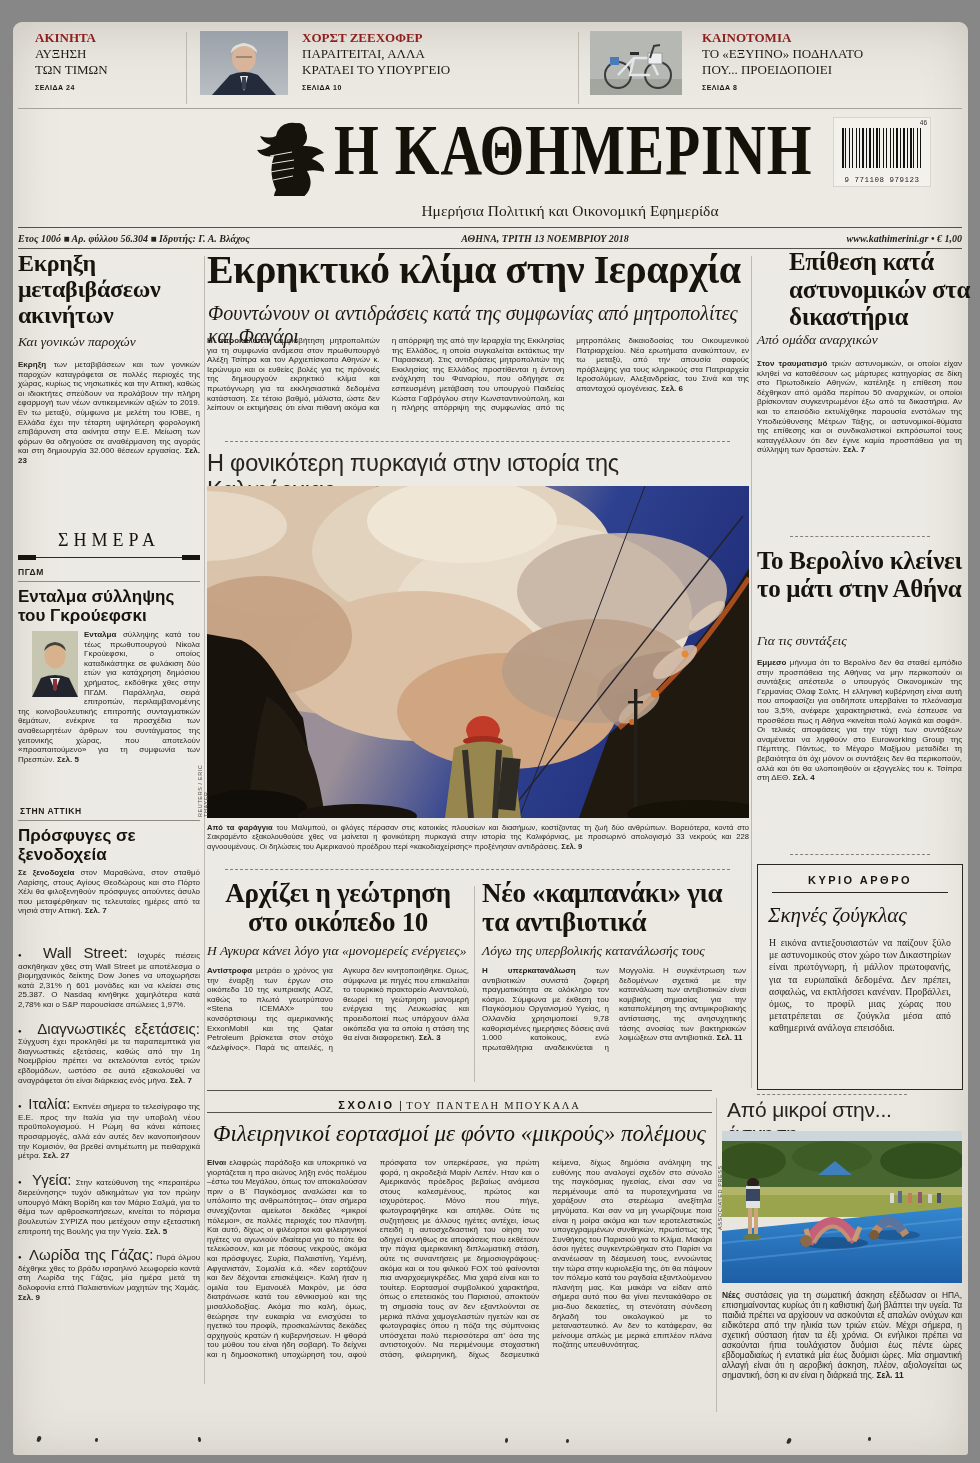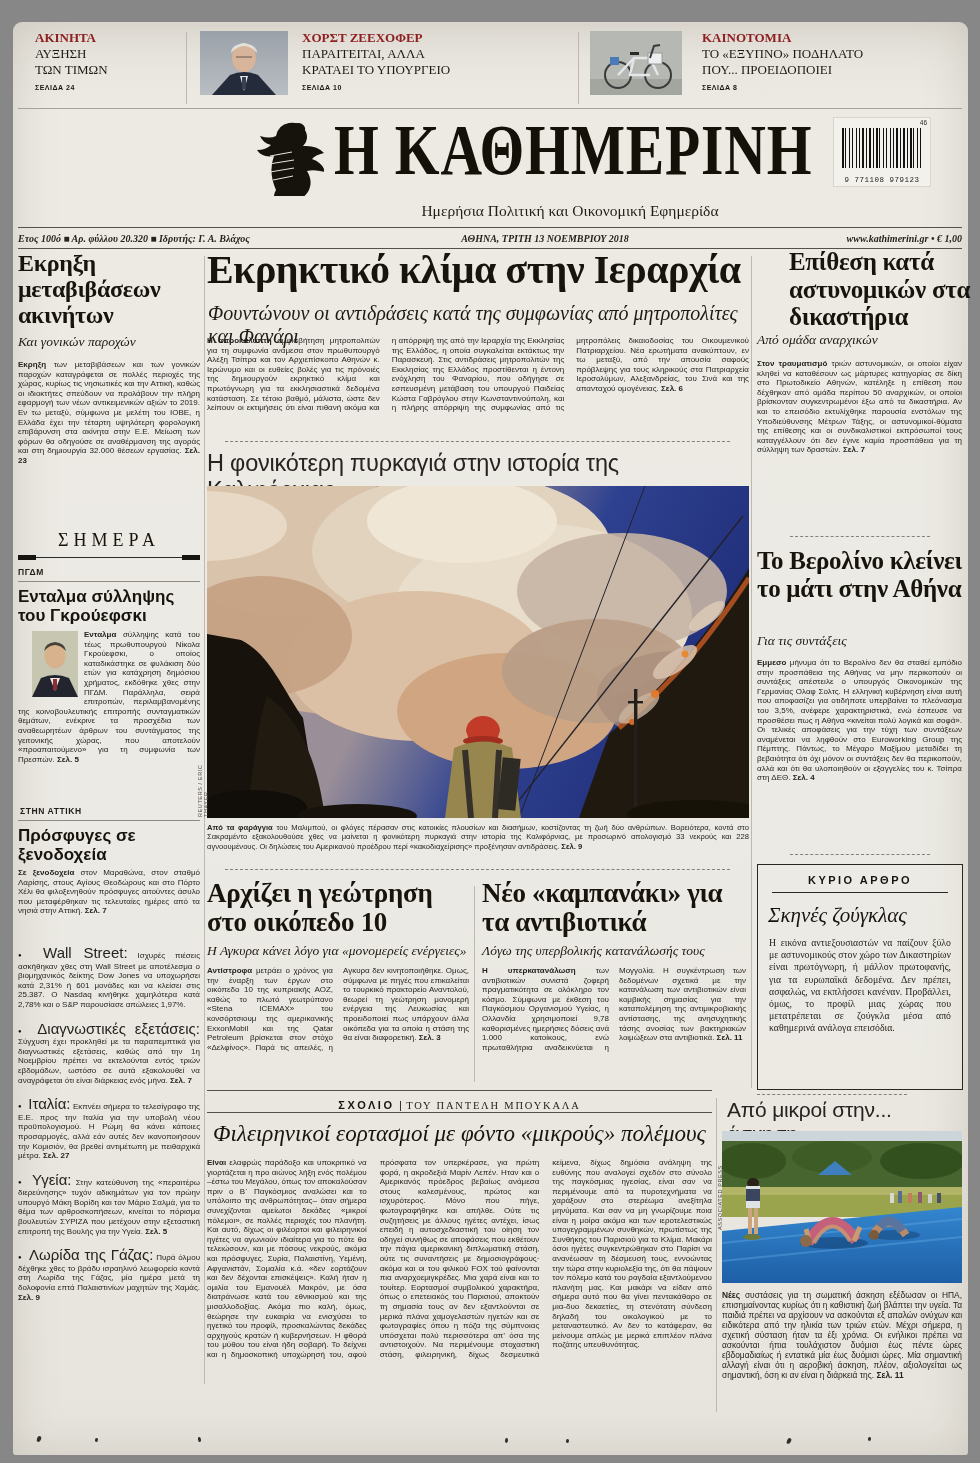--- a/index.html
+++ b/index.html
@@ -117,21 +117,21 @@
   </div>
   <div class="abs" style="left:833px;top:117px;width:96px;height:68px;background:#f3f1ec;border:1px solid #d8d5ce;">
     <div style="position:absolute;right:3px;top:1px;font-size:6.5px;color:#2a2a2a;">46</div>
     <div style="position:absolute;left:8px;top:10px;width:80px;height:40px;background:repeating-linear-gradient(90deg,#121212 0 1.6px,transparent 1.6px 3.4px,#121212 3.4px 4.4px,transparent 4.4px 6.8px);"></div>
     <div style="position:absolute;left:0;bottom:2px;width:100%;text-align:center;font-family:'Liberation Mono','DejaVu Sans Mono',monospace;font-size:7.5px;color:#1d1d1d;letter-spacing:.5px;">9 771108 979123</div>
   </div>
   <div class="abs serif" style="left:210px;top:202px;width:720px;text-align:center;font-size:15.5px;color:#211e17;">Ημερήσια Πολιτική και Οικονομική Εφημερίδα</div>
 
   <div class="abs drule" style="left:18px;top:227px;width:944px;"></div>
   <div class="abs" style="left:18px;top:231px;width:944px;height:14px;display:flex;align-items:center;">
-    <div class="serif" style="flex:0 0 330px;font-size:10px;font-style:italic;font-weight:700;color:#26231d;">Ετος 100ό ■ Αρ. φύλλου 20.320 ■ Ιδρυτής: Γ. Α. Βλάχος</div>
+    <div class="serif" style="flex:0 0 330px;font-size:10px;font-style:italic;font-weight:700;color:#26231d;">Ετος 100ό ■ Αρ. φύλλου 56.304 ■ Ιδρυτής: Γ. Α. Βλάχος</div>
     <div class="serif" style="flex:1;text-align:center;font-size:10px;font-style:italic;font-weight:700;color:#26231d;">ΑΘΗΝΑ, ΤΡΙΤΗ 13 ΝΟΕΜΒΡΙΟΥ 2018</div>
     <div class="serif" style="flex:0 0 220px;text-align:right;font-size:10px;font-style:italic;font-weight:700;color:#26231d;">www.kathimerini.gr  •  € 1,00</div>
   </div>
   <div class="abs drule" style="left:18px;top:248px;width:944px;"></div>
 
   <div class="abs vrule" style="left:204px;top:256px;height:1128px;"></div>
   <div class="abs vrule" style="left:751px;top:256px;height:832px;"></div>
   <div class="abs vrule" style="left:474px;top:886px;height:196px;"></div>
   <div class="abs vrule" style="left:716px;top:1098px;height:314px;"></div>
 
@@ -263,21 +263,21 @@
     </svg>
   </div>
   <div class="abs vcredit" style="left:197px;top:745px;height:72px;">REUTERS / ERIC THAYER</div>
   <div class="abs caption" style="left:207px;top:823px;width:542px;height:40px;">
     <span style="font-weight:700;">Από τα φαράγγια</span>
     <span>του Μαλιμπού, οι φλόγες πέρασαν στις κατοικίες πλουσίων και διασήμων, κοστίζοντας τη ζωή δύο ανθρώπων. Βορειότερα, κοντά στο Σακραμέντο εξακολουθούσε χθες να μαίνεται η φονικότερη πυρκαγιά στην ιστορία της Καλιφόρνιας, με προσωρινό απολογισμό 33 νεκρούς και 228 αγνοουμένους. Οι δηλώσεις του Αμερικανού προέδρου περί «κακοδιαχείρισης» προξένησαν αντιδράσεις.</span>
     <span style="font-weight:700;">Σελ. 9</span>
   </div>
   <div class="abs dashed" style="left:225px;top:869px;width:505px;"></div>
 
-  <div class="abs hserif" style="left:207px;top:879px;width:262px;font-size:27px;line-height:29px;">Αρχίζει η γεώτρηση στο οικόπεδο 10</div>
+  <div class="abs hserif" style="left:207px;top:879px;width:262px;font-size:27px;line-height:29px;text-align:center;">Αρχίζει η γεώτρηση στο οικόπεδο 10</div>
   <div class="abs deck" style="left:207px;top:943px;width:262px;font-size:13.5px;">Η Αγκυρα κάνει λόγο για «μονομερείς ενέργειες»</div>
   <div class="abs b8 cols2" style="left:207px;top:966px;width:262px;height:114px;overflow:hidden;">
     <span class="lead">Αντίστροφα</span>
     <span>μετράει ο χρόνος για την έναρξη των έργων στο οικόπεδο 10 της κυπριακής ΑΟΖ, καθώς το πλωτό γεωτρύπανο «Stena ICEMAX» του κονσόρτσιουμ της αμερικανικής ExxonMobil και της Qatar Petroleum βρίσκεται στον στόχο «Δελφίνος». Παρά τις απειλές, η Αγκυρα δεν κινητοποιήθηκε. Ομως, σύμφωνα με πηγές που επικαλείται το τουρκικό πρακτορείο Αναντολού, θεωρεί τη γεώτρηση μονομερή ενέργεια της Λευκωσίας και προειδοποιεί πως υπάρχουν άλλα οικόπεδα για τα οποία η στάση της θα είναι διαφορετική.</span>
     <span class="pref">Σελ. 3</span>
   </div>
 
   <div class="abs hserif" style="left:482px;top:879px;width:264px;font-size:27px;line-height:29px;">Νέο «καμπανάκι» για τα αντιβιοτικά</div>
   <div class="abs deck" style="left:482px;top:943px;width:264px;font-size:13.5px;">Λόγω της υπερβολικής κατανάλωσής τους</div>
   <div class="abs b8 cols2" style="left:482px;top:966px;width:264px;height:114px;overflow:hidden;">

